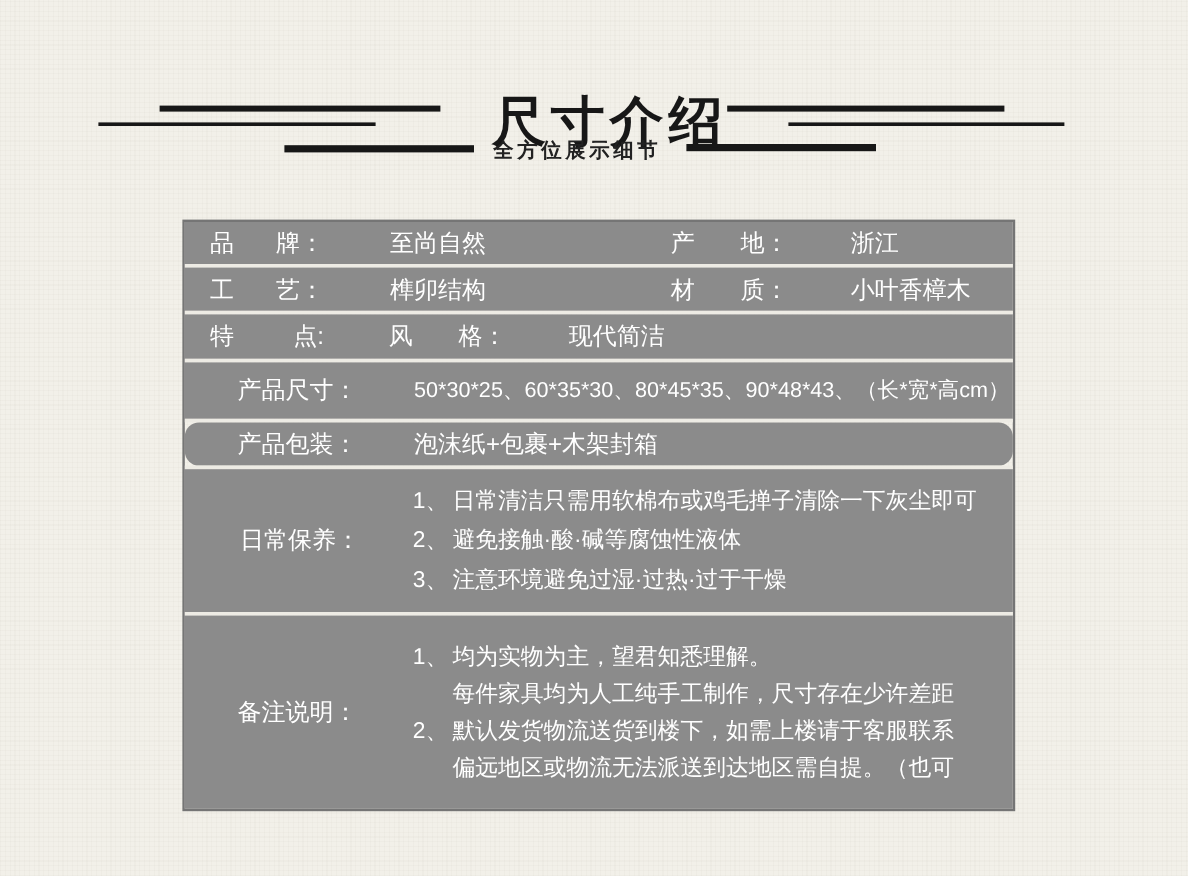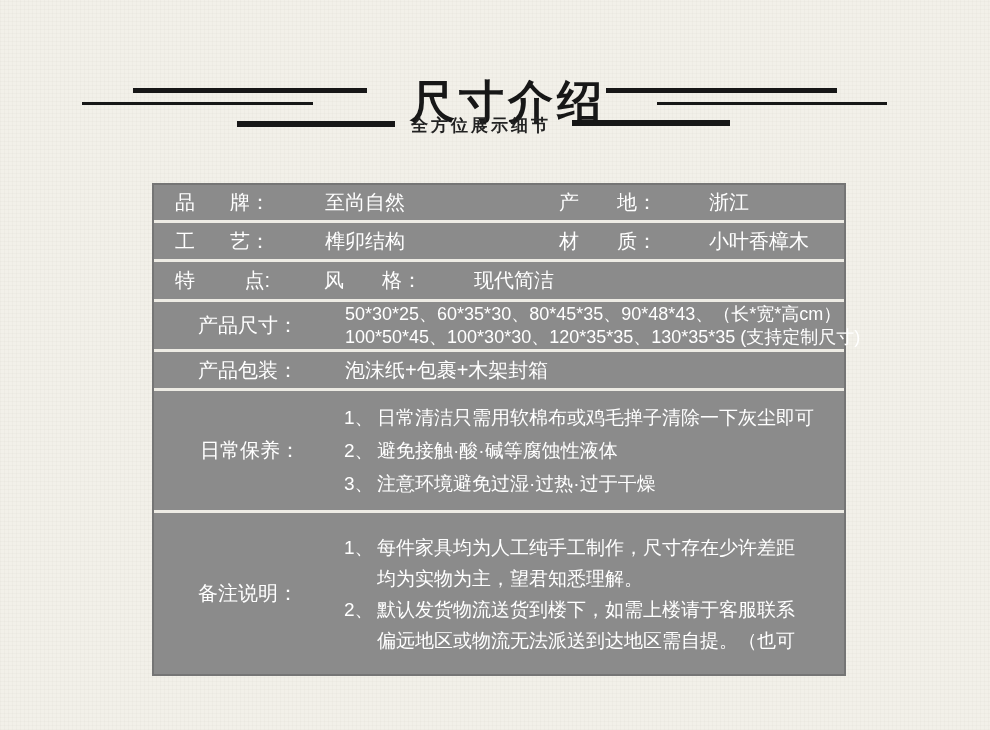--- a/index.html
+++ b/index.html
@@ -68,21 +68,21 @@
     display:flex;justify-content:space-between;
     font-weight:500;
   }
   .key.key-r{width:98px;margin-left:54px;}
   .val{width:180px;margin-left:55px;flex:none;white-space:nowrap;}
   .val-r{width:auto;margin-left:52px;}
   .rowlabel{flex:none;font-weight:500;white-space:nowrap;margin-left:20px;}
   .row-size{height:47px;padding-left:24px;}
   .row-size .rowlabel{width:147px;}
   .sizelines{font-size:18px;line-height:23px;white-space:nowrap;}
-  .row-pack{height:36px;padding-left:24px;}
+  .row-pack{height:36px;padding-left:24px;border-radius:12px;}
   .row-pack .rowlabel{width:147px;}
   .row-care{height:119px;padding-left:26px;}
   .row-care .rowlabel{width:144px;}
   .care-items{font-size:19px;line-height:33px;}
   .item{display:flex;align-items:flex-start;}
   .num{width:33px;flex:none;}
   .row-notes{height:161px;padding-left:24px;}
   .row-notes .rowlabel{width:146px;}
   .notes-items{font-size:19px;line-height:31px;}
   .lines div{white-space:nowrap;}
@@ -141,21 +141,20 @@
           <span>格：</span>
         </span>
       <span class="val val-r">现代简洁</span>
     </div>
     <div class="sep"></div>
 
     <div class="row row-size">
       <span class="rowlabel">产品尺寸：</span>
       <div class="sizelines">
         <div>50*30*25、60*35*30、80*45*35、90*48*43、（长*宽*高cm）</div>
-        <div>100*50*45、100*30*30、120*35*35、130*35*35 (支持定制尺寸)</div>
       </div>
     </div>
     <div class="sep"></div>
 
     <div class="row row-pack">
       <span class="rowlabel">产品包装：</span>
       <span>泡沫纸+包裹+木架封箱</span>
     </div>
     <div class="sep"></div>
 
@@ -177,22 +176,22 @@
       </div>
     </div>
     <div class="sep"></div>
 
     <div class="row row-notes">
       <span class="rowlabel">备注说明：</span>
       <div class="notes-items">
         <div class="item">
           <span class="num">1、</span>
           <div class="lines">
+            <div>均为实物为主，望君知悉理解。</div>
             <div>每件家具均为人工纯手工制作，尺寸存在少许差距</div>
-            <div>均为实物为主，望君知悉理解。</div>
           </div>
         </div>
         <div class="item">
           <span class="num">2、</span>
           <div class="lines">
             <div>默认发货物流送货到楼下，如需上楼请于客服联系</div>
             <div>偏远地区或物流无法派送到达地区需自提。（也可</div>
           </div>
         </div>
       </div>

